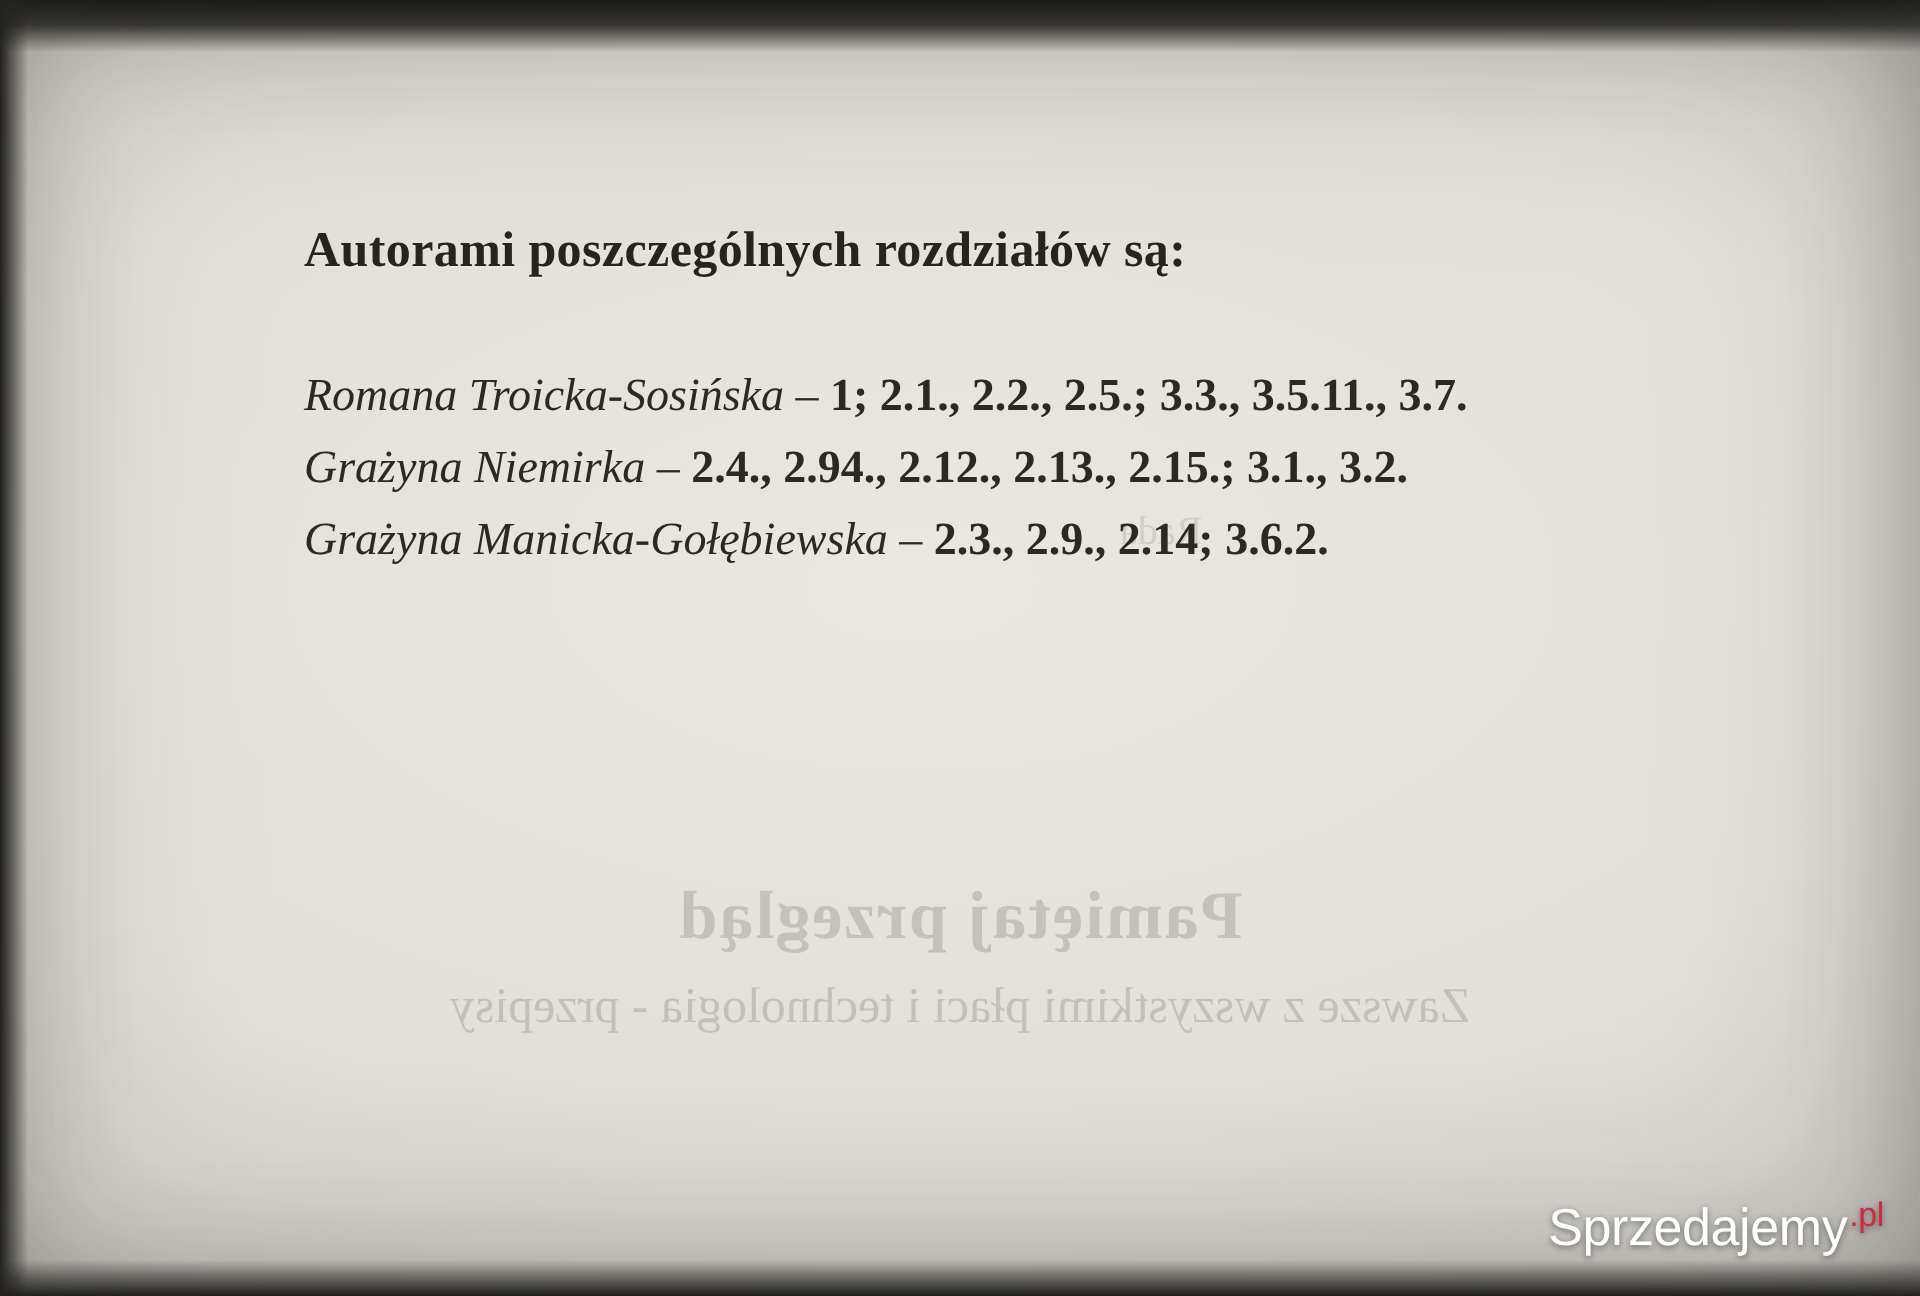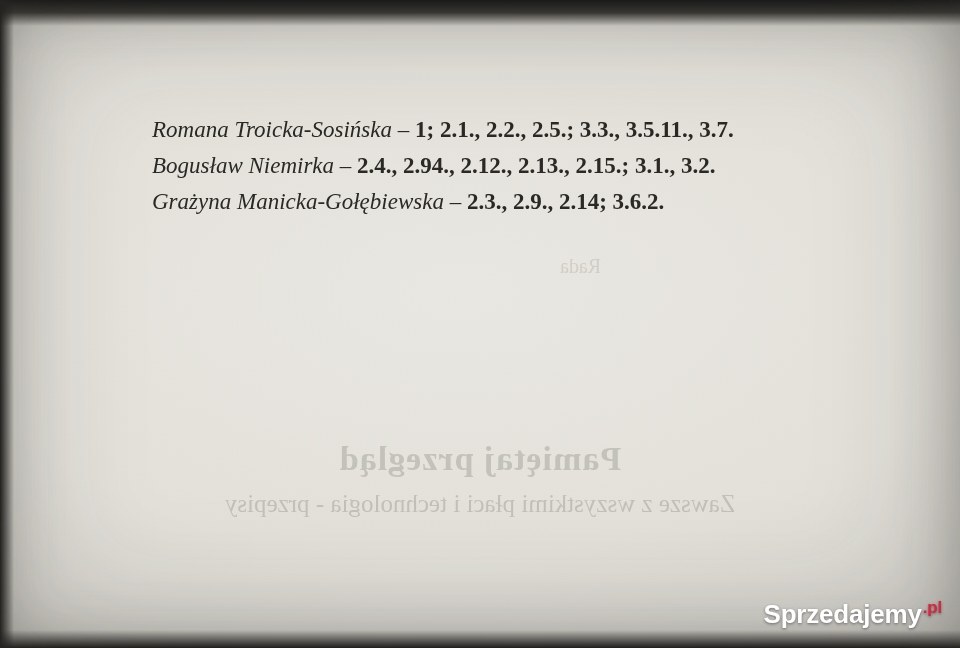--- a/index.html
+++ b/index.html
@@ -122,21 +122,21 @@
     font-size: 20px;
     color: rgba(130,128,120,0.22);
   }
 
   .watermark {
     position: absolute;
     right: 18px;
     bottom: 18px;
     font-family: "Liberation Sans", sans-serif;
     font-size: 26px;
-    font-weight: bold;
+    font-weight: normal;
     color: #ffffff;
     letter-spacing: -0.2px;
     text-shadow: 0 1px 3px rgba(0,0,0,0.45);
   }
   .watermark .tld {
     color: #d7263d;
     font-size: 17px;
     vertical-align: super;
     margin-left: 1px;
   }
@@ -147,27 +147,28 @@
 <div class="page">
 
   <div class="edge-top"></div>
   <div class="edge-left"></div>
   <div class="edge-right"></div>
   <div class="edge-bottom"></div>
 
   <div class="ghost ghost-3">Rada</div>
 
   <div class="content">
+    <h1 class="heading">Autorami poszczególnych rozdziałów są:</h1>
 
     <div class="lines">
       <p class="line">
         <span class="author">Romana Troicka-Sosińska</span><span class="dash"> – </span><span class="secs">1; 2.1., 2.2., 2.5.; 3.3., 3.5.11., 3.7.</span>
       </p>
       <p class="line">
-        <span class="author">Bogusław Niemirka</span><span class="dash"> – </span><span class="secs">2.4., 2.94., 2.12., 2.13., 2.15.; 3.1., 3.2.</span>
+        <span class="author">Grażyna Niemirka</span><span class="dash"> – </span><span class="secs">2.4., 2.94., 2.12., 2.13., 2.15.; 3.1., 3.2.</span>
       </p>
       <p class="line">
         <span class="author">Grażyna Manicka-Gołębiewska</span><span class="dash"> – </span><span class="secs">2.3., 2.9., 2.14; 3.6.2.</span>
       </p>
     </div>
   </div>
 
   <div class="ghost ghost-1">Pamiętaj przegląd</div>
   <div class="ghost ghost-2">Zawsze z wszystkimi płaci i technologia - przepisy</div>
 

